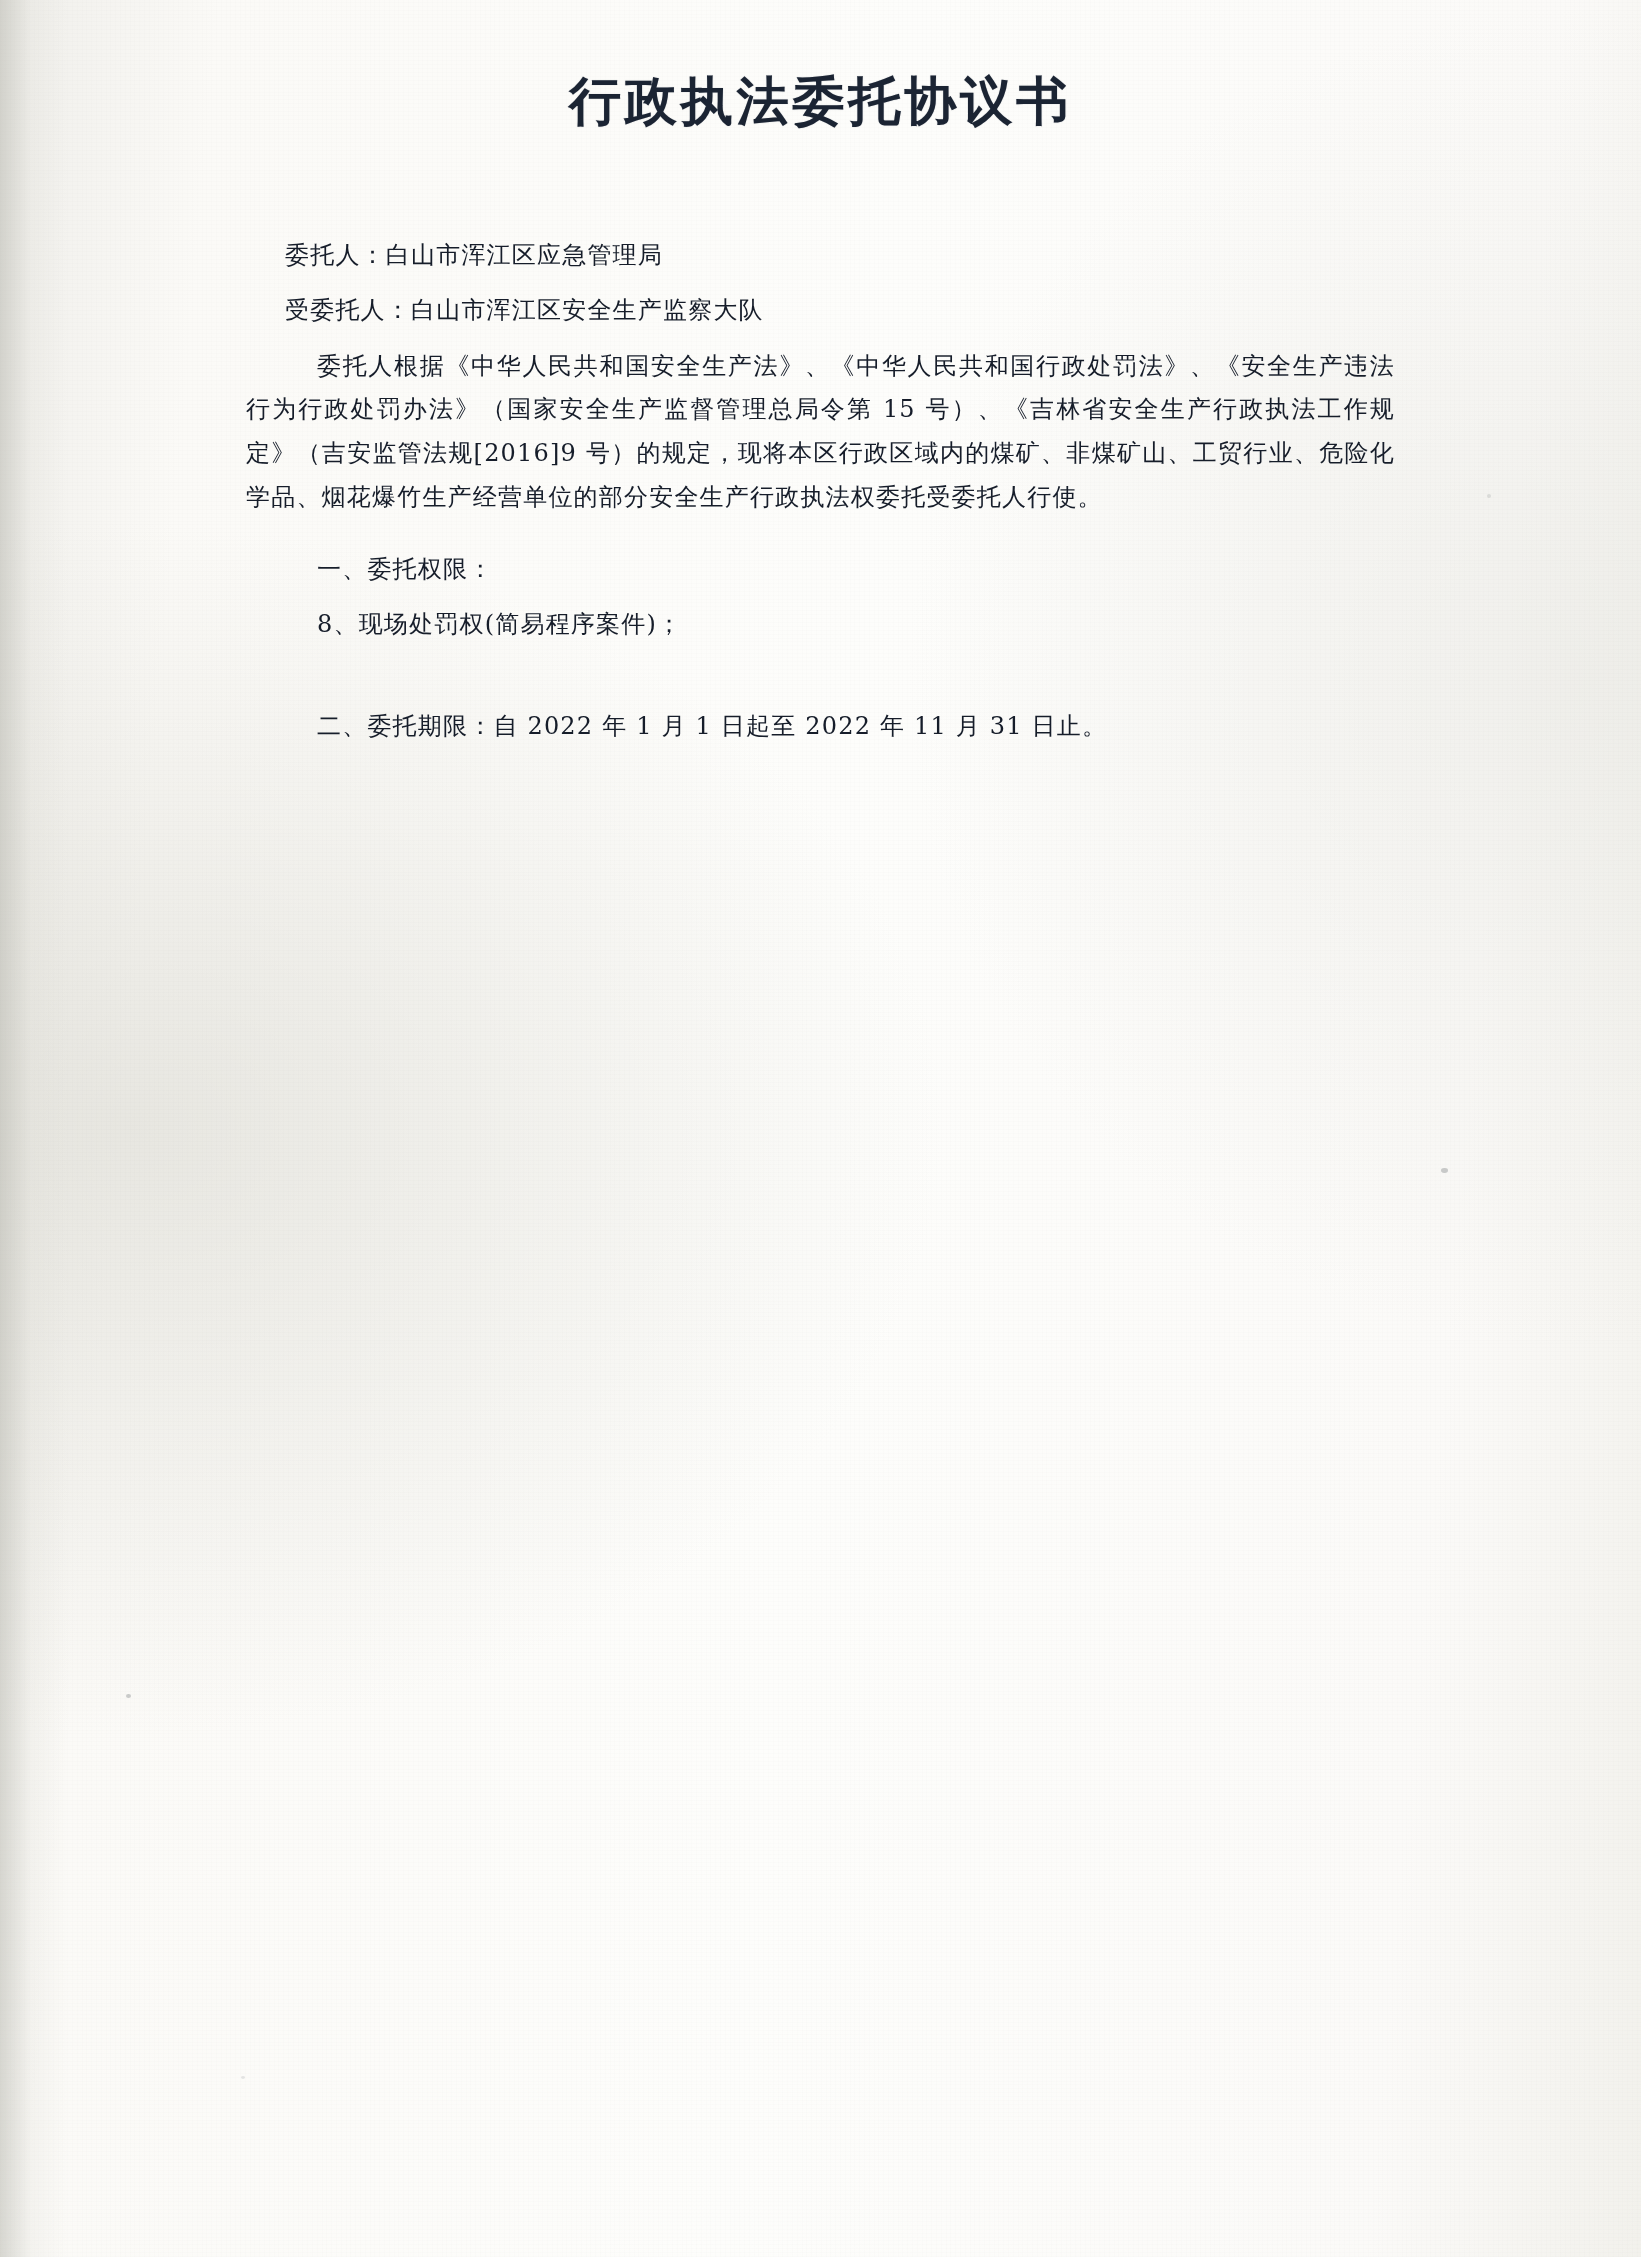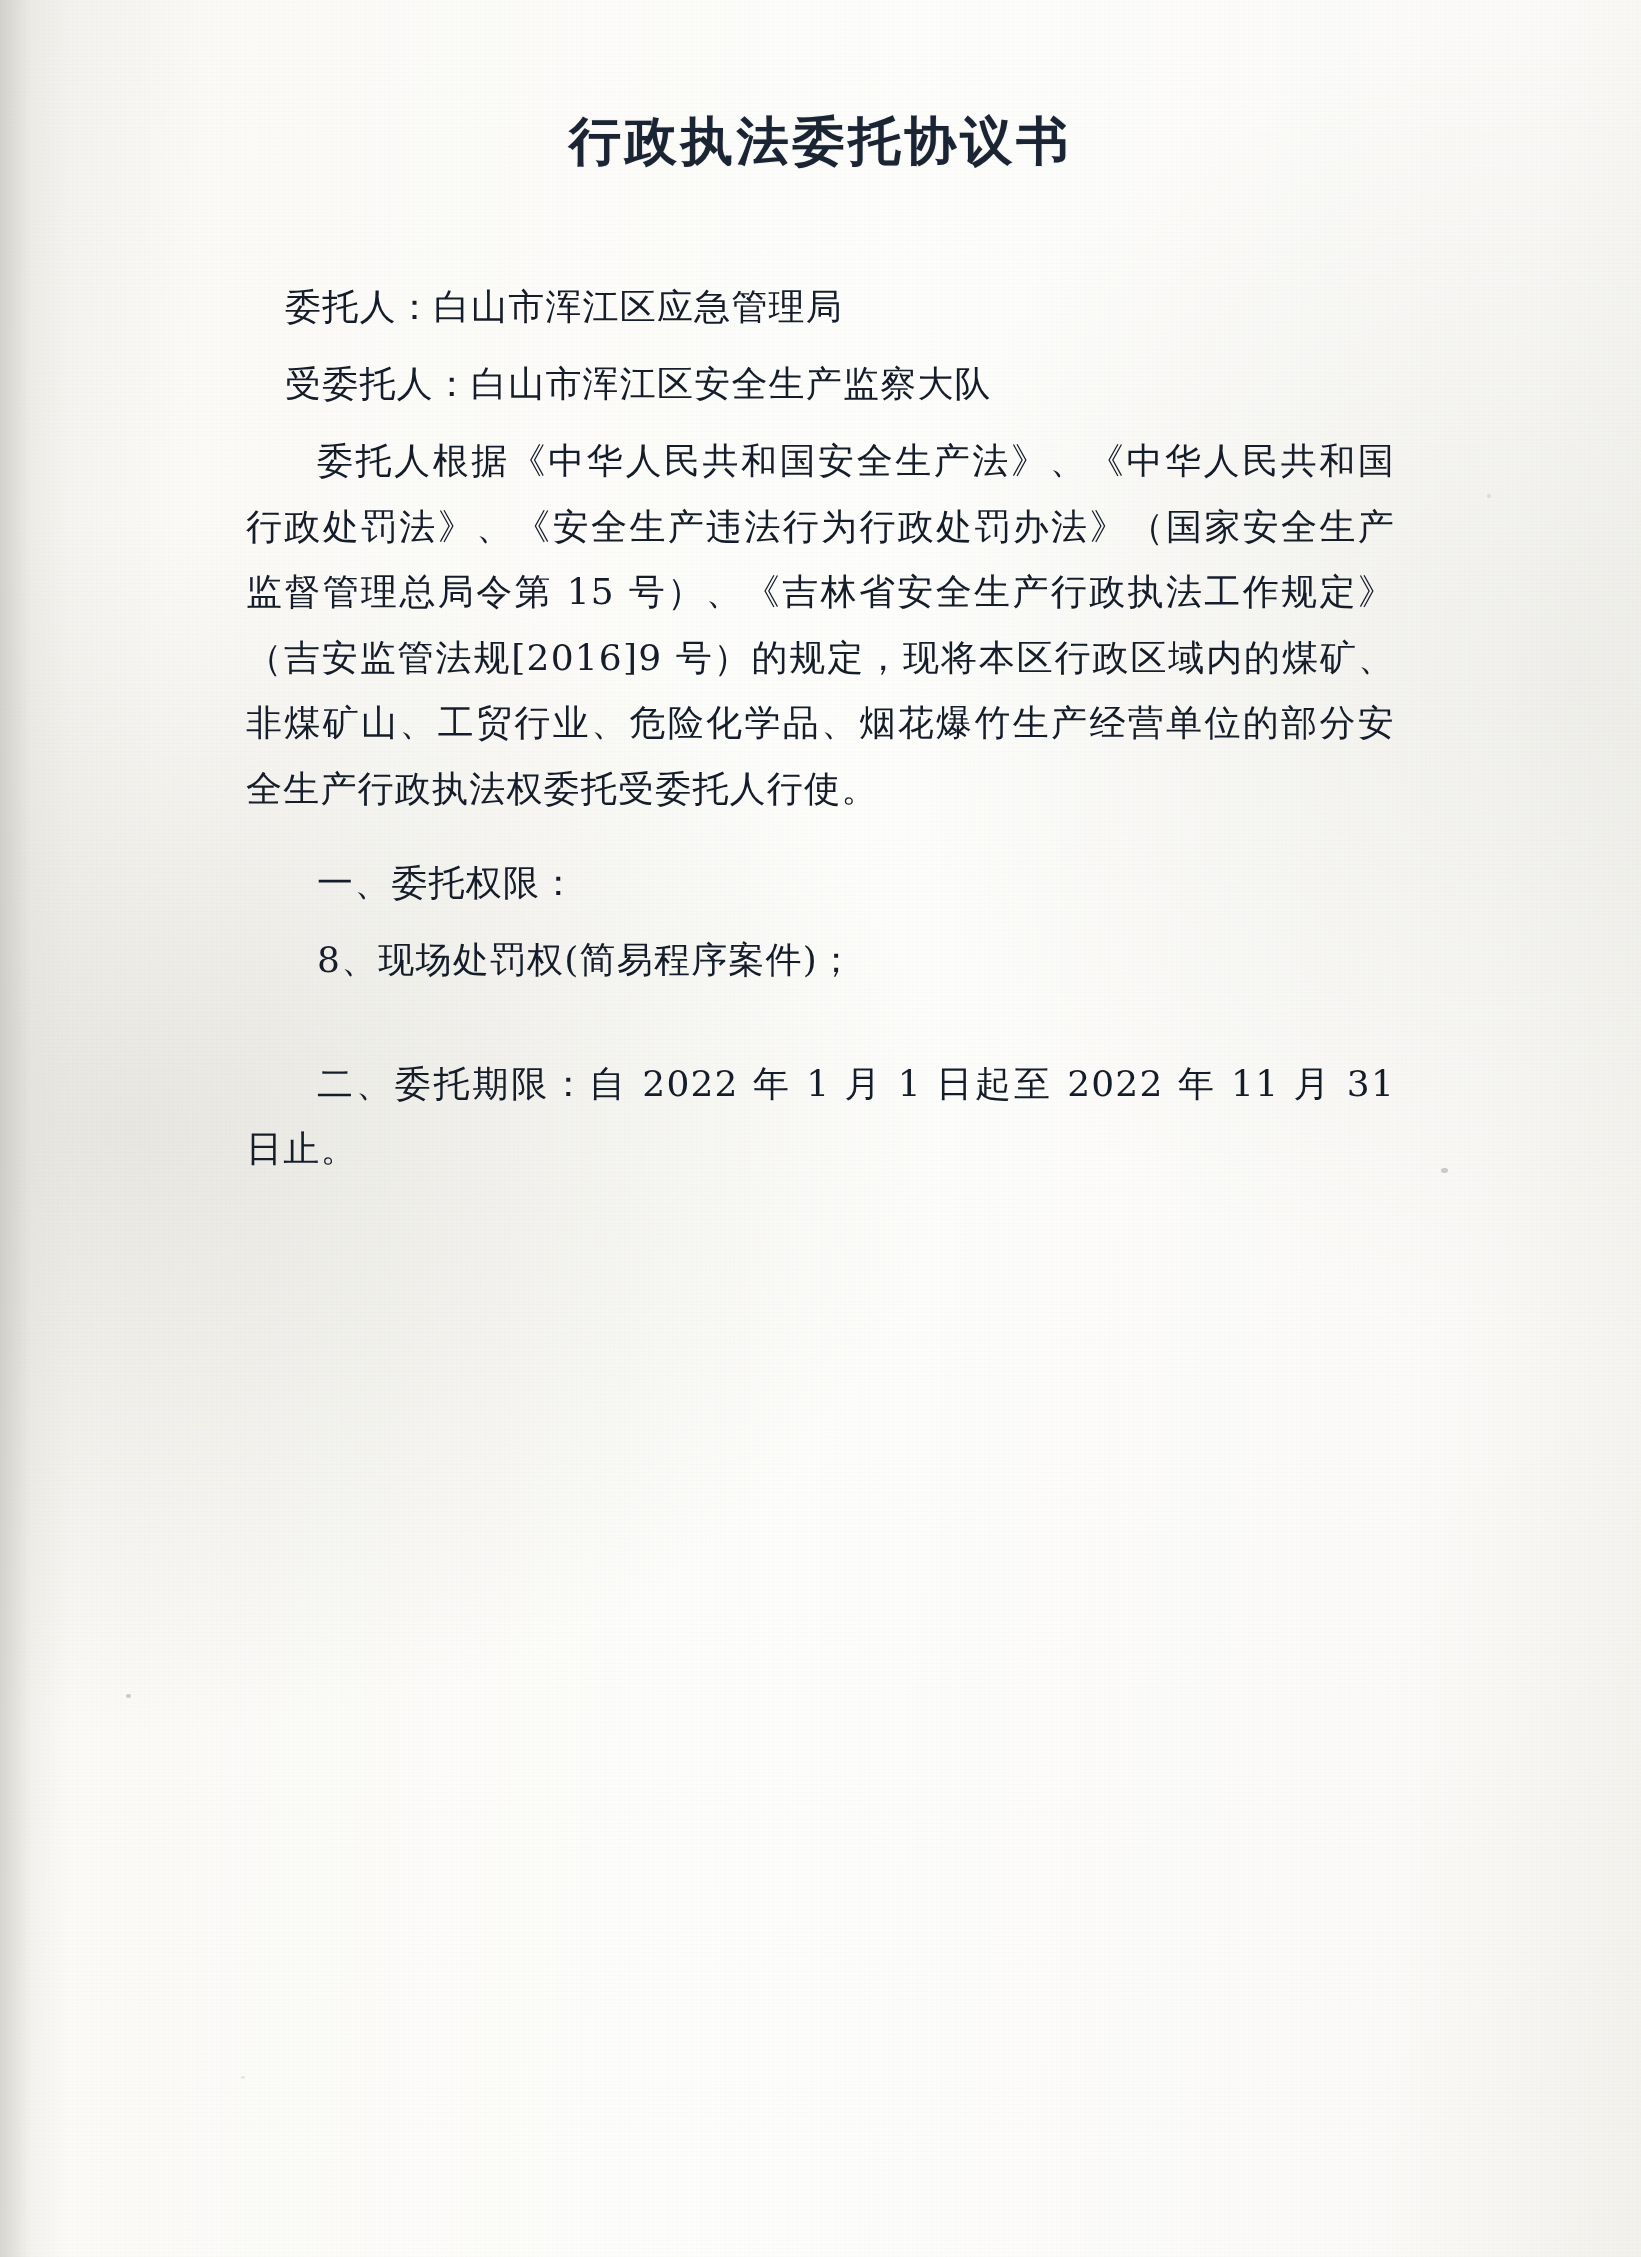--- a/index.html
+++ b/index.html
@@ -50,29 +50,29 @@
     padding: 0;
   }
   .doc-title {
     text-align: center;
     font-family: "DejaVu Sans", "Liberation Sans", sans-serif;
     font-weight: 700;
     font-size: 52px;
     letter-spacing: 3.9px;
     color: #1b2433;
     margin: 0;
-    padding-top: 107px;
+    padding-top: 67px;
     text-shadow: 0 0 1px rgba(30,40,60,0.35);
   }
   .body-block {
     margin: 0 auto;
     width: 1149px;
     padding-top: 97px;
     color: #161d2a;
-    font-size: 36px;
+    font-size: 24px;
     line-height: 1.82;
     letter-spacing: 1.2px;
     text-align: justify;
     text-justify: inter-ideograph;
   }
   p.para {
     margin: 0 0 11.6px 0;
   }
   p.indent {
     text-indent: 71px;

